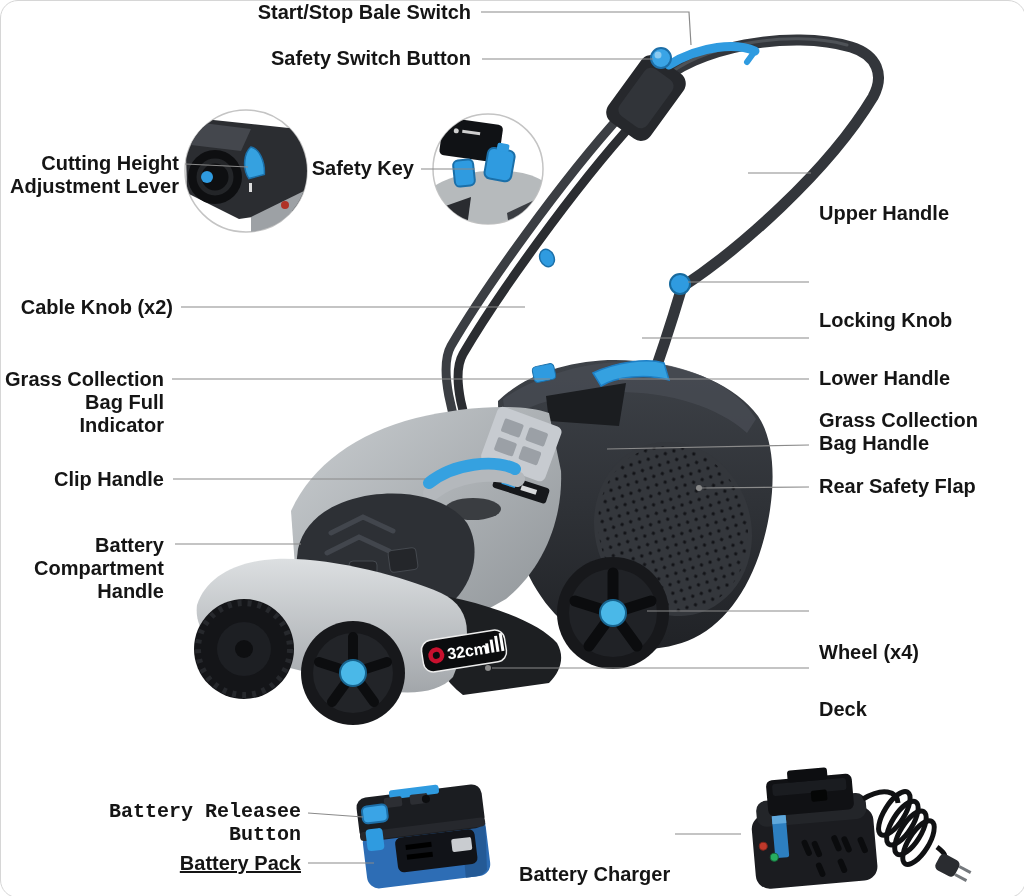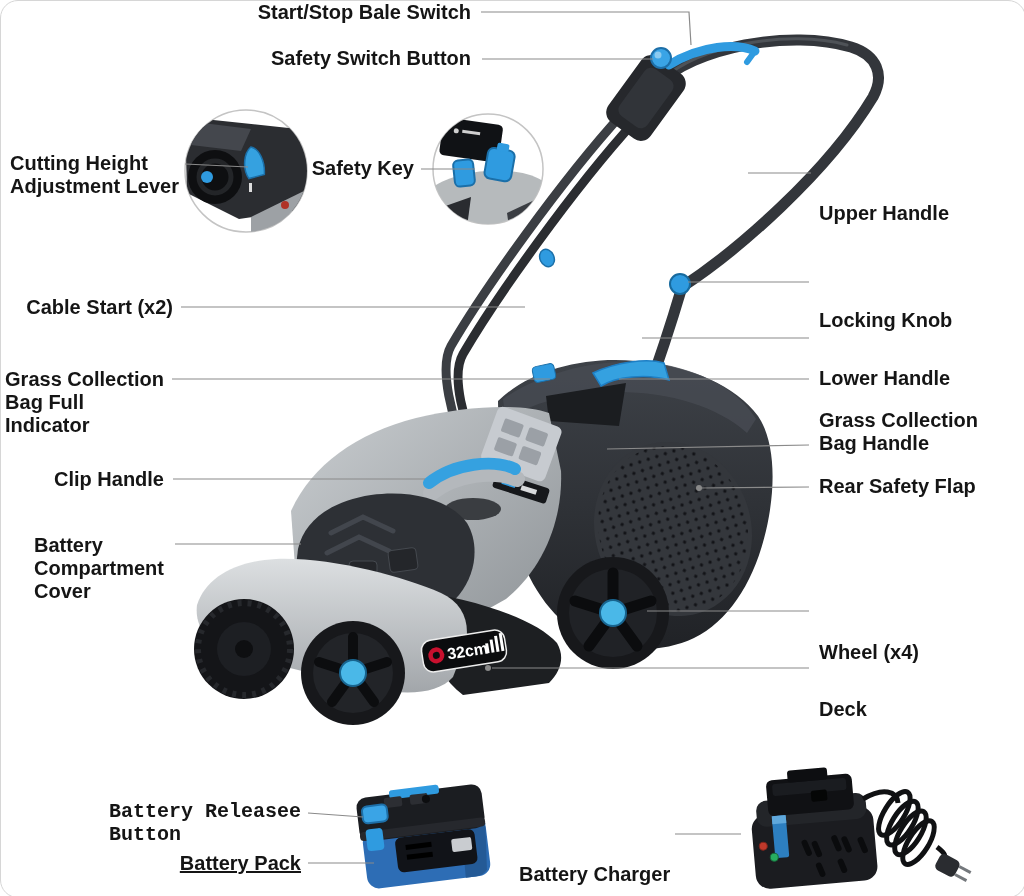--- a/index.html
+++ b/index.html
@@ -14,21 +14,21 @@
   }
   .art{position:absolute;left:0;top:0;}
   .lbl{
     position:absolute;
     font-size:20px;
     font-weight:700;
     line-height:23px;
     color:#151515;
     white-space:pre-line;
   }
-  .r{}
+  .r{text-align:right;}
   .l{text-align:left;margin-top:41px;}
 </style>
 </head>
 <body>
 
 <div class="canvas">
 
 <svg class="art" width="1024" height="896" viewBox="0 0 1024 896">
   <defs>
     <linearGradient id="grayGrad" x1="0" y1="0" x2="1" y2="1">
@@ -306,41 +306,41 @@
 
 <div class="lbl r" style="right:846px; top:151px;">Cutting Height
 Adjustment Lever</div>
 
 <div class="lbl r" style="right:554px; top:46px;">Safety Switch Button</div>
 
 <div class="lbl r" style="right:611px; top:156px;margin-left:12px;">Safety Key</div>
 
 <div class="lbl l" style="left:818px; top:160px;">Upper Handle</div>
 
-<div class="lbl r" style="right:852px; top:295px;">Cable Start (x2)</div>
+<div class="lbl r" style="right:852px; top:295px;">Cable Knob (x2)</div>
 
 <div class="lbl l" style="left:818px; top:267px;">Locking Knob</div>
 
 <div class="lbl l" style="left:818px; top:325px;">Lower Handle</div>
 
 <div class="lbl r" style="right:861px; top:367px;">Grass Collection
 Bag Full
 Indicator</div>
 
 <div class="lbl l" style="left:818px; top:367px;">Grass Collection
 Bag Handle</div>
 
 <div class="lbl l" style="left:818px; top:433px;">Rear Safety Flap</div>
 
 <div class="lbl r" style="right:861px; top:467px;">Clip Handle</div>
 
 
 <div class="lbl r" style="right:861px; top:533px;">Battery
 Compartment
-Cover</div>
+Handle</div>
 
 <div class="lbl l" style="left:818px; top:599px;">Wheel (x4)</div>
 
 <div class="lbl l" style="left:818px; top:656px;">Deck</div>
 
 <div class="lbl r" style="right:724px; top:799px;font-family:Liberation Mono, monospace;">Battery Releasee
 Button</div>
 
 <div class="lbl r" style="right:724px; top:851px;text-decoration:underline;">Battery Pack</div>
 

